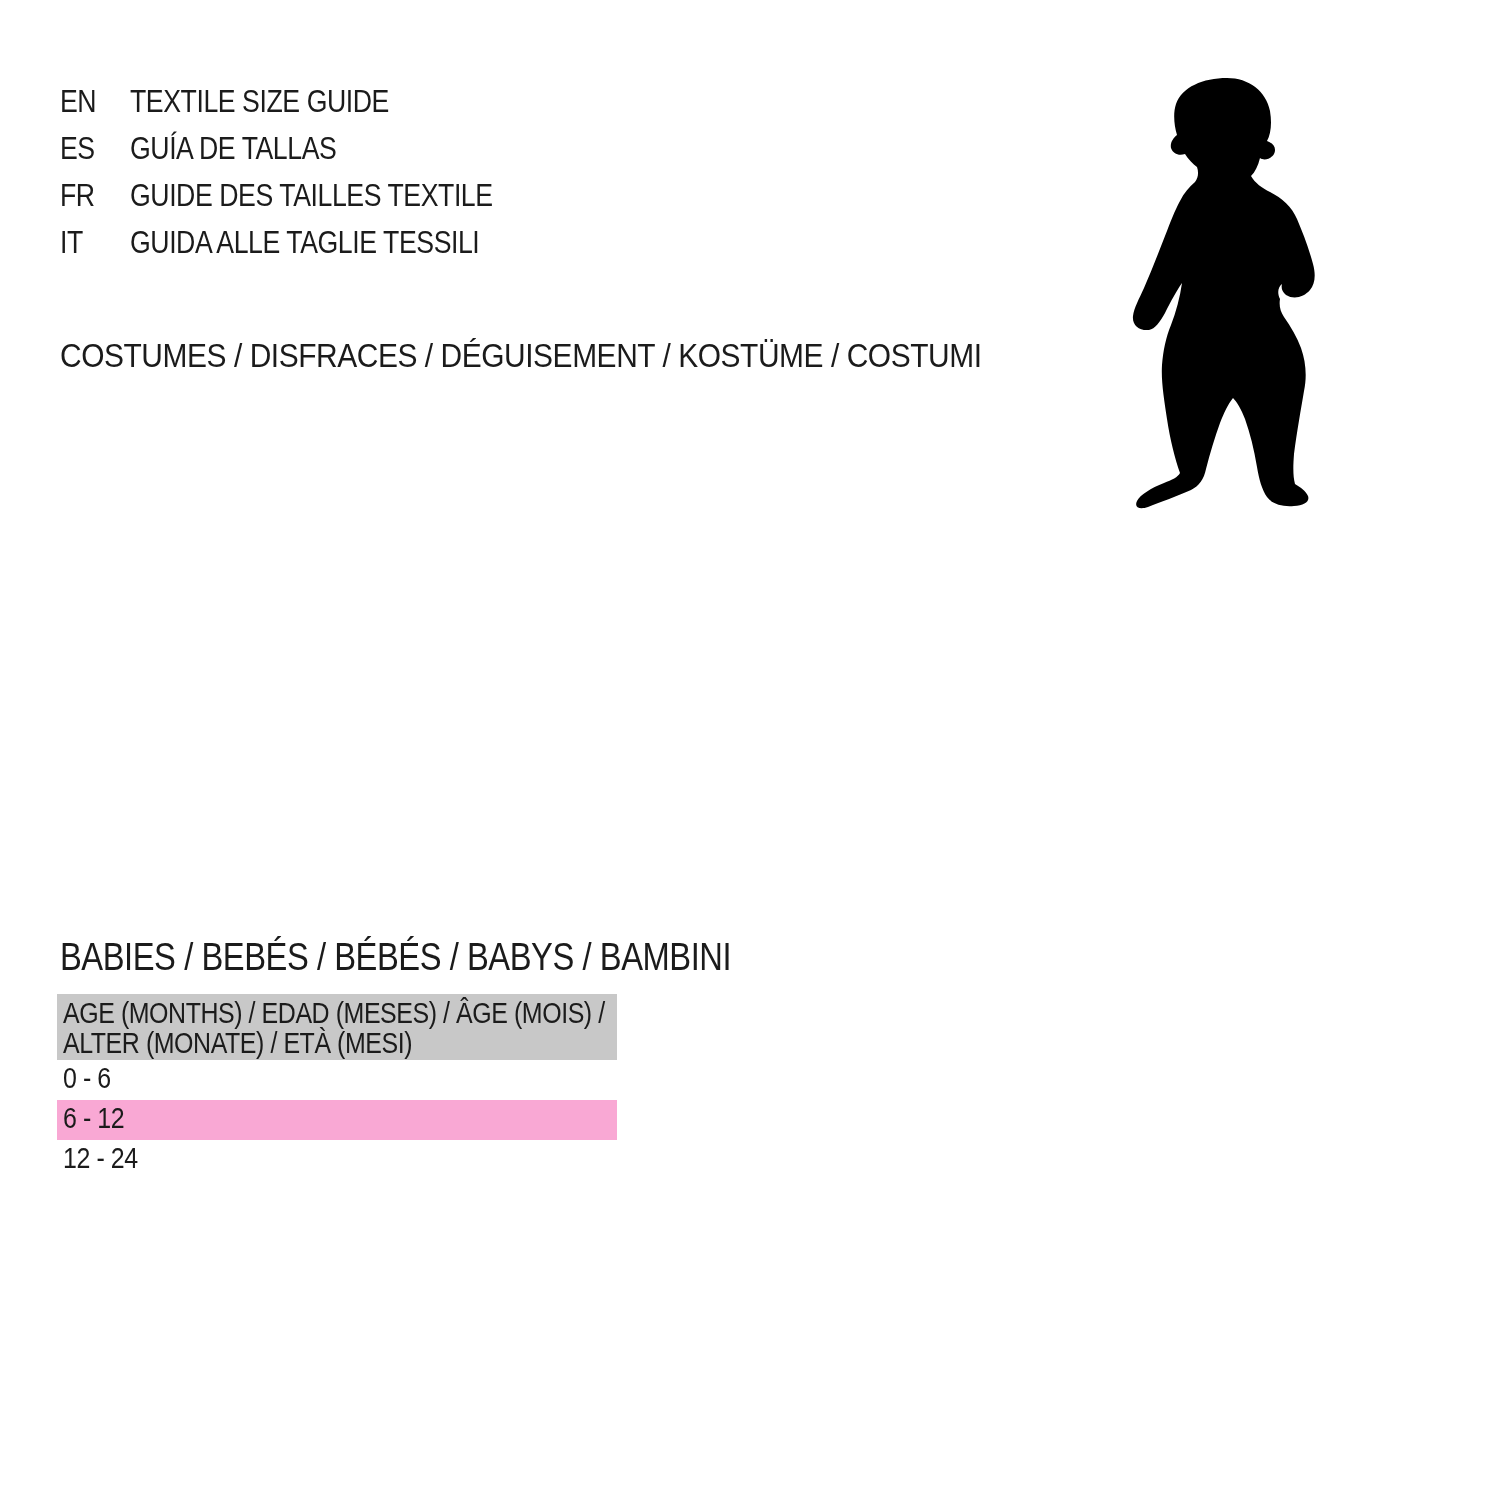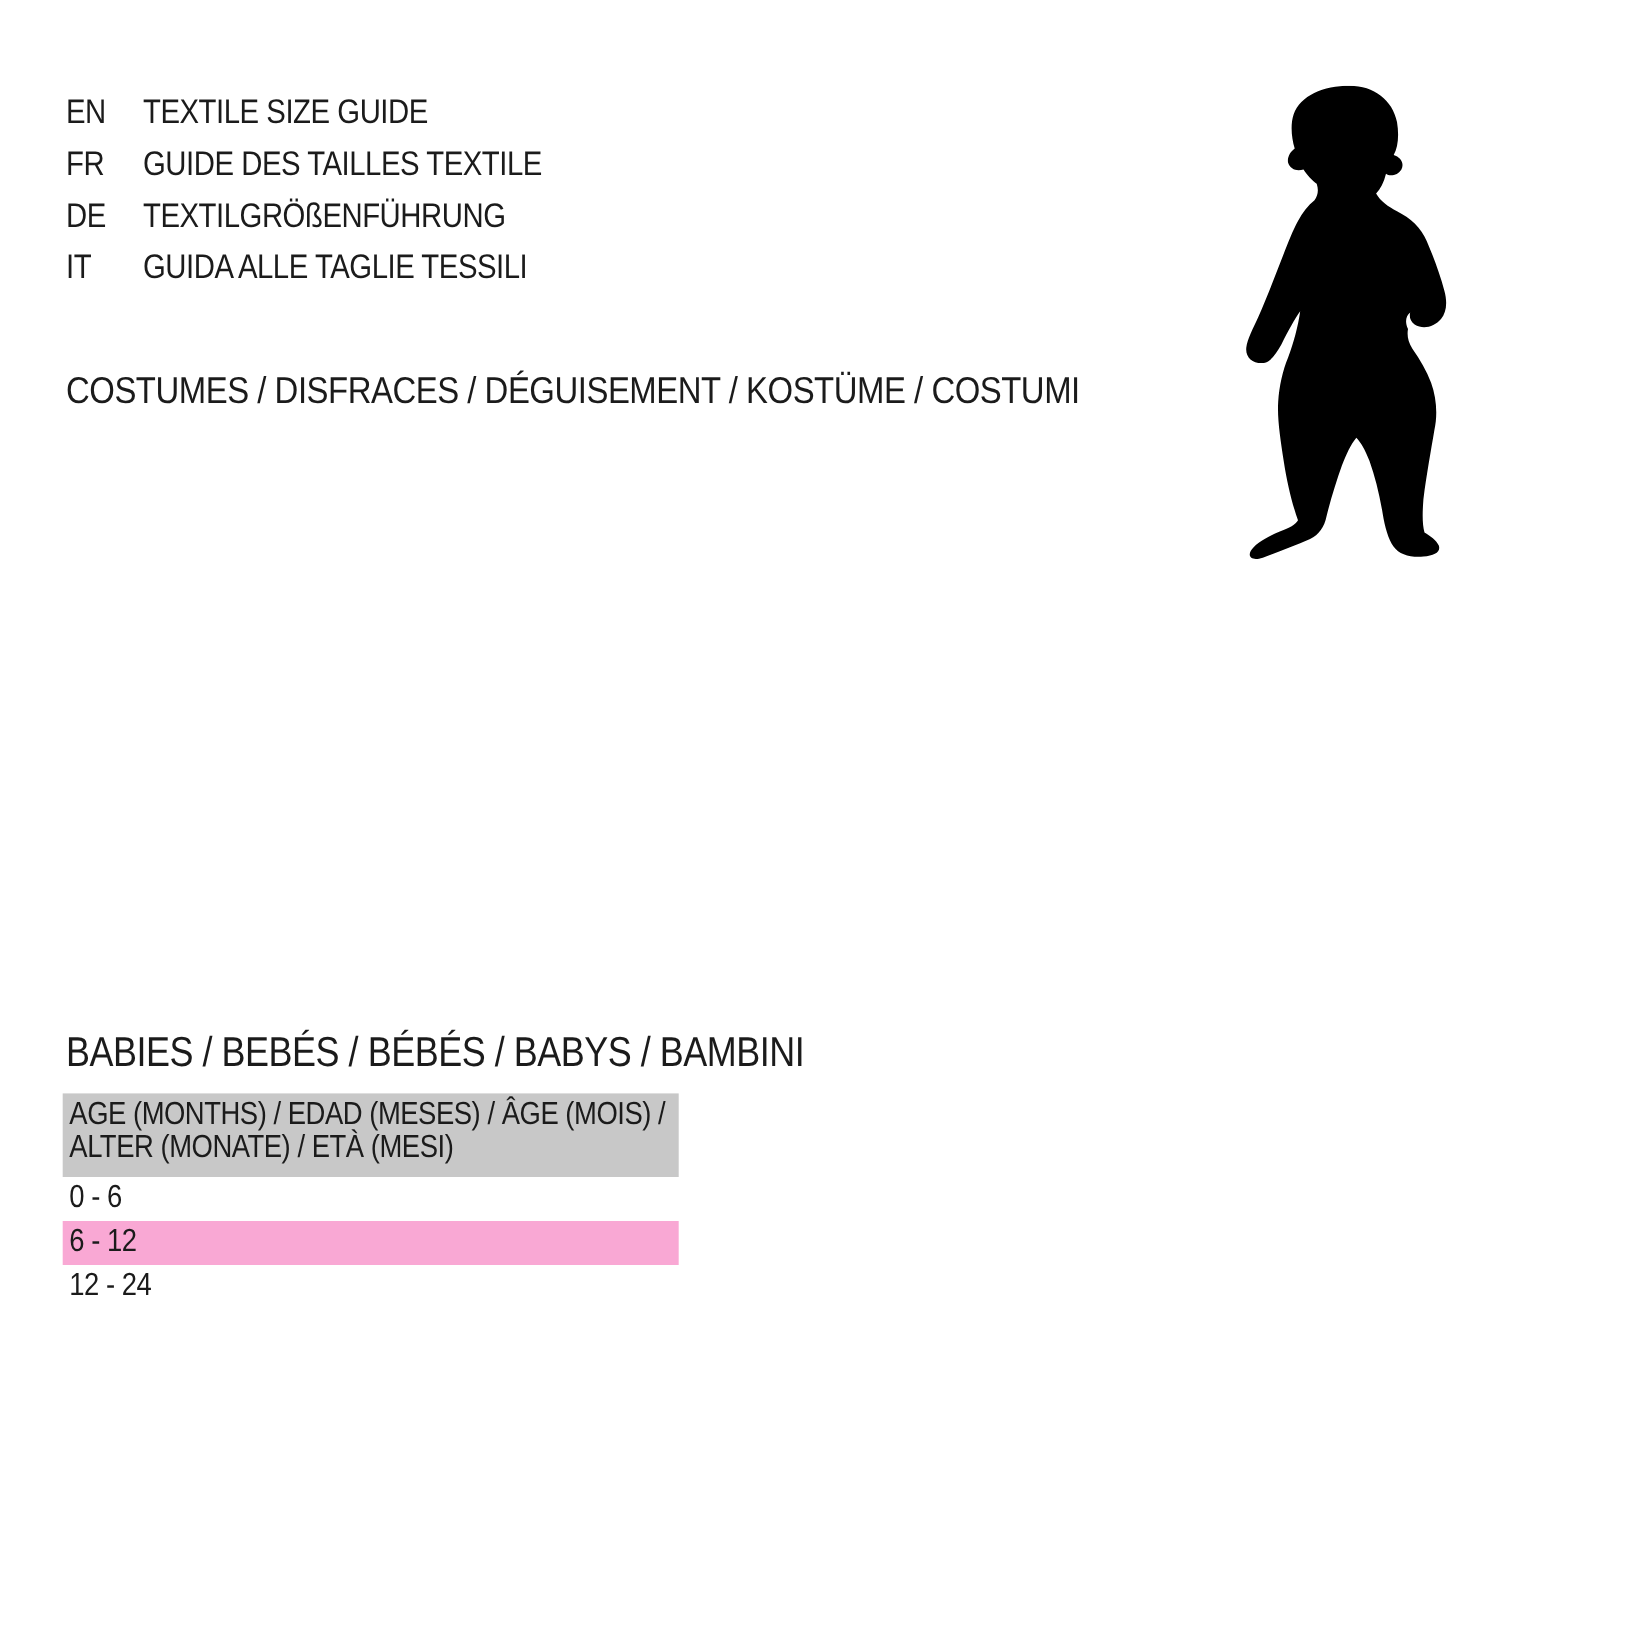--- a/index.html
+++ b/index.html
@@ -38,47 +38,47 @@
 
   
   .babies-title {
     position: absolute; left: 60px; top: 936px;
     font-size: 38px; font-weight: 400;
   }
 
   .size-table { position: absolute; left: 57px; top: 994px; width: 560px; }
   .table-header {
     background: #c8c8c8;
-    padding: 4px 0 12px 6px;
+    padding: 4px 0 2px 6px;
     font-size: 29px;
     line-height: 30px;
   }
   .table-row {
     height: 40px;
     line-height: 36px;
     padding-left: 6px;
     font-size: 29px;
   }
   .table-row.alt { background: #f9a8d4; }
 </style>
 </head>
 <body>
 
 <div class="lang-list">
   <div class="lang-row">
     <span class="lang-code"><span class="cond">EN</span></span>
     <span class="cond">TEXTILE SIZE GUIDE</span>
   </div>
   <div class="lang-row">
+    <span class="lang-code"><span class="cond">ES</span></span>
+    <span class="cond">GUÍA DE TALLAS</span>
+  </div>
+  <div class="lang-row">
     <span class="lang-code"><span class="cond">FR</span></span>
     <span class="cond">GUIDE DES TAILLES TEXTILE</span>
-  </div>
-  <div class="lang-row">
-    <span class="lang-code"><span class="cond">DE</span></span>
-    <span class="cond">TEXTILGRÖßENFÜHRUNG</span>
   </div>
   <div class="lang-row">
     <span class="lang-code"><span class="cond">IT</span></span>
     <span class="cond">GUIDA ALLE TAGLIE TESSILI</span>
   </div>
 </div>
 
 <div class="category-line">
   <span class="cond">COSTUMES / DISFRACES / DÉGUISEMENT / KOSTÜME / COSTUMI</span>
 </div>

